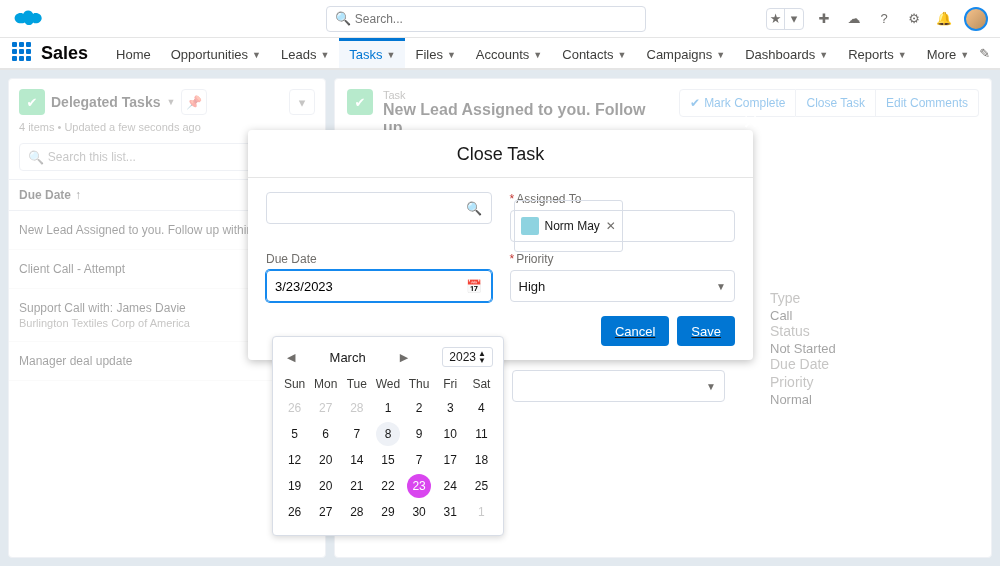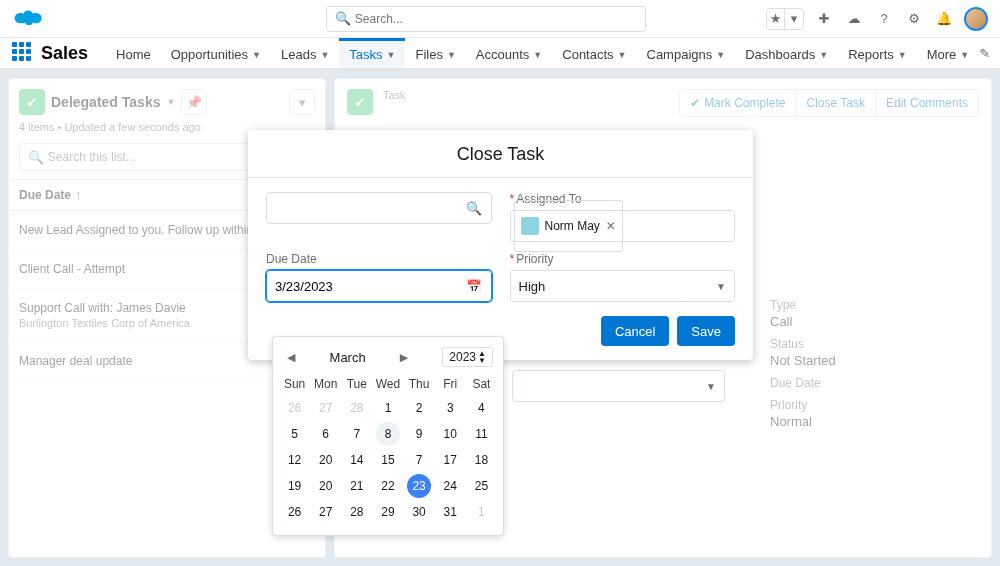--- a/index.html
+++ b/index.html
@@ -48,58 +48,58 @@
   .rp-header{ display:flex; padding:10px 12px; gap:10px; align-items:flex-start;}
   .rp-title-block .kicker{font-size:11px; color:#706e6b;}
   .rp-title-block .title{font-size:16px; font-weight:700; max-width:280px;}
   .rp-actions{margin-left:auto; display:flex; gap:0;}
   .rp-actions .act-btn{ border:1px solid #d8dde6; background:#fff; padding:6px 10px; font-size:12px; color:#0176d3; display:flex; align-items:center; gap:4px;}
   .rp-actions .act-btn:first-child{border-radius:4px 0 0 4px;}
   .rp-actions .act-btn:last-child{border-radius:0 4px 4px 0;}
   .rp-actions .act-btn:not(:first-child){border-left:none;}
   
   .detail-side{ position:absolute; right:20px; top:290px; font-size:12px; width:210px;}
-  .detail-side .label{color:#706e6b; font-size:12px; margin-top:8px;}
+  .detail-side .label{color:#706e6b; font-size:14px; }
   .detail-side .val{font-size:13px; margin-top:2px;}
 
   
   .backdrop{ position:absolute; inset:70px 0 0 0; background:rgba(255,255,255,0.6);}
 
   
   .modal{ position:absolute; left:248px; top:130px; width:505px; background:#fff; border-radius:4px; box-shadow:0 2px 8px rgba(0,0,0,0.25);}
   .modal h2{ font-size:18px; font-weight:400; text-align:center; padding:14px 0 12px; border-bottom:1px solid #e5e5e5;}
   .close-x{ position:absolute; right:-6px; top:-20px; color:#fff; font-size:20px; font-weight:300;}
   .modal-body{ padding:14px 18px 4px; display:grid; grid-template-columns:1fr 1fr; gap:10px 18px;}
   .field label{ font-size:12px; color:#706e6b; display:block; margin-bottom:4px;}
   .req::before{content:"*"; color:#c23934; margin-right:2px;}
   .field .inp{ height:32px; border:1px solid #d8dde6; border-radius:4px; display:flex; align-items:center; padding:0 8px; font-size:13px; position:relative;}
   .field .inp input{border:none;outline:none;width:100%;font-size:13px;background:transparent;}
   .field .inp.focus{border-color:#1589ee; box-shadow:0 0 0 1px #1589ee;}
   .pill{ display:flex; align-items:center; gap:6px; border:1px solid #d8dde6; border-radius:3px; padding:16px 6px; font-size:12px;}
   .pill .ava{width:18px;height:18px;background:#8ed3e0;border-radius:2px;}
   .pill .x{margin-left:auto;color:#706e6b;font-size:12px;}
   .select-caret{position:absolute; right:8px; font-size:10px; color:#706e6b;}
   .cal-icon{position:absolute; right:8px; color:#706e6b;}
-  .modal-footer{ padding:10px 18px 14px; display:flex; justify-content:flex-end; gap:8px; }
+  .modal-footer{ padding:10px 18px 14px; display:flex; justify-content:flex-end; gap:8px;text-decoration:underline; }
   .btn{ height:30px; padding:0 14px; border-radius:4px; font-size:13px; border:none;}
   .btn-cancel{background:#0176d3;color:#fff;}
   .btn-save{background:#0176d3;color:#fff;}
 
   
   .datepicker{ position:absolute; left:272px; top:336px; width:232px; background:#fff; border:1px solid #d8dde6; border-radius:4px; box-shadow:0 2px 6px rgba(0,0,0,0.15); padding:6px 6px 10px;}
   .dp-head{display:flex; align-items:center; justify-content:space-between; padding:4px 4px 6px;}
   .dp-head .month{font-size:13px;}
   .dp-head .yr-box{border:1px solid #d8dde6; border-radius:3px; padding:2px 6px; font-size:12px; display:flex; align-items:center; gap:2px;}
   .dp-nav{color:#706e6b; font-size:11px; padding:0 4px;}
   .dp-grid{display:grid; grid-template-columns:repeat(7,1fr); text-align:center; font-size:12px;}
   .dp-grid .dow{color:#3e3e3c; font-weight:400; padding:4px 0;}
   .dp-grid .day{padding:6px 0; border-radius:50%; margin:1px auto; width:24px; height:24px; display:flex; align-items:center; justify-content:center;}
   .dp-grid .day.muted{color:#c9c9c9;}
   .dp-grid .day.today{background:#eef1f6;}
-  .dp-grid .day.sel{background:#3b82f6;color:#fff;}
+  .dp-grid .day.sel{background:#d946ef;color:#fff;}
 
   .full-search{ position:absolute; left:512px; top:370px; width:213px; height:32px; border:1px solid #d8dde6; border-radius:4px; background:#fff; display:flex; align-items:center; justify-content:flex-end; padding-right:8px;}
 
 </style>
 </head>
 <body>
 
 <div class="global-header">
   <svg class="cloud-logo" viewBox="0 0 40 26">
       <path fill="#00a1e0" d="M10 18c-4 0-7-3-7-6s3-6 7-6c1 0 2 0 3 1 1-2 3-4 6-4 3 0 5 2 6 4 1-1 2-1 3-1 4 0 7 3 7 6s-3 6-7 6c-1 0-2 0-3-1-1 2-3 3-5 3-2 0-4-1-5-3-1 1-3 1-5 1z"></path>
@@ -216,20 +216,21 @@
           <div>Manager deal update</div>
         </div>
       </div>
   </div>
 
   <div class="right-pane">
     <div class="rp-header">
       <div class="task-glyph">✔</div>
       <div class="rp-title-block">
         <div class="kicker">Task</div>
+        <div class="title">New Lead Assigned to you. Follow up</div>
       </div>
       <div class="rp-actions">
         <div class="act-btn">
             <span>✔</span>
             <span>Mark Complete</span>
           </div>
         <div class="act-btn">
             <span>Close Task</span>
           </div>
         <div class="act-btn">

